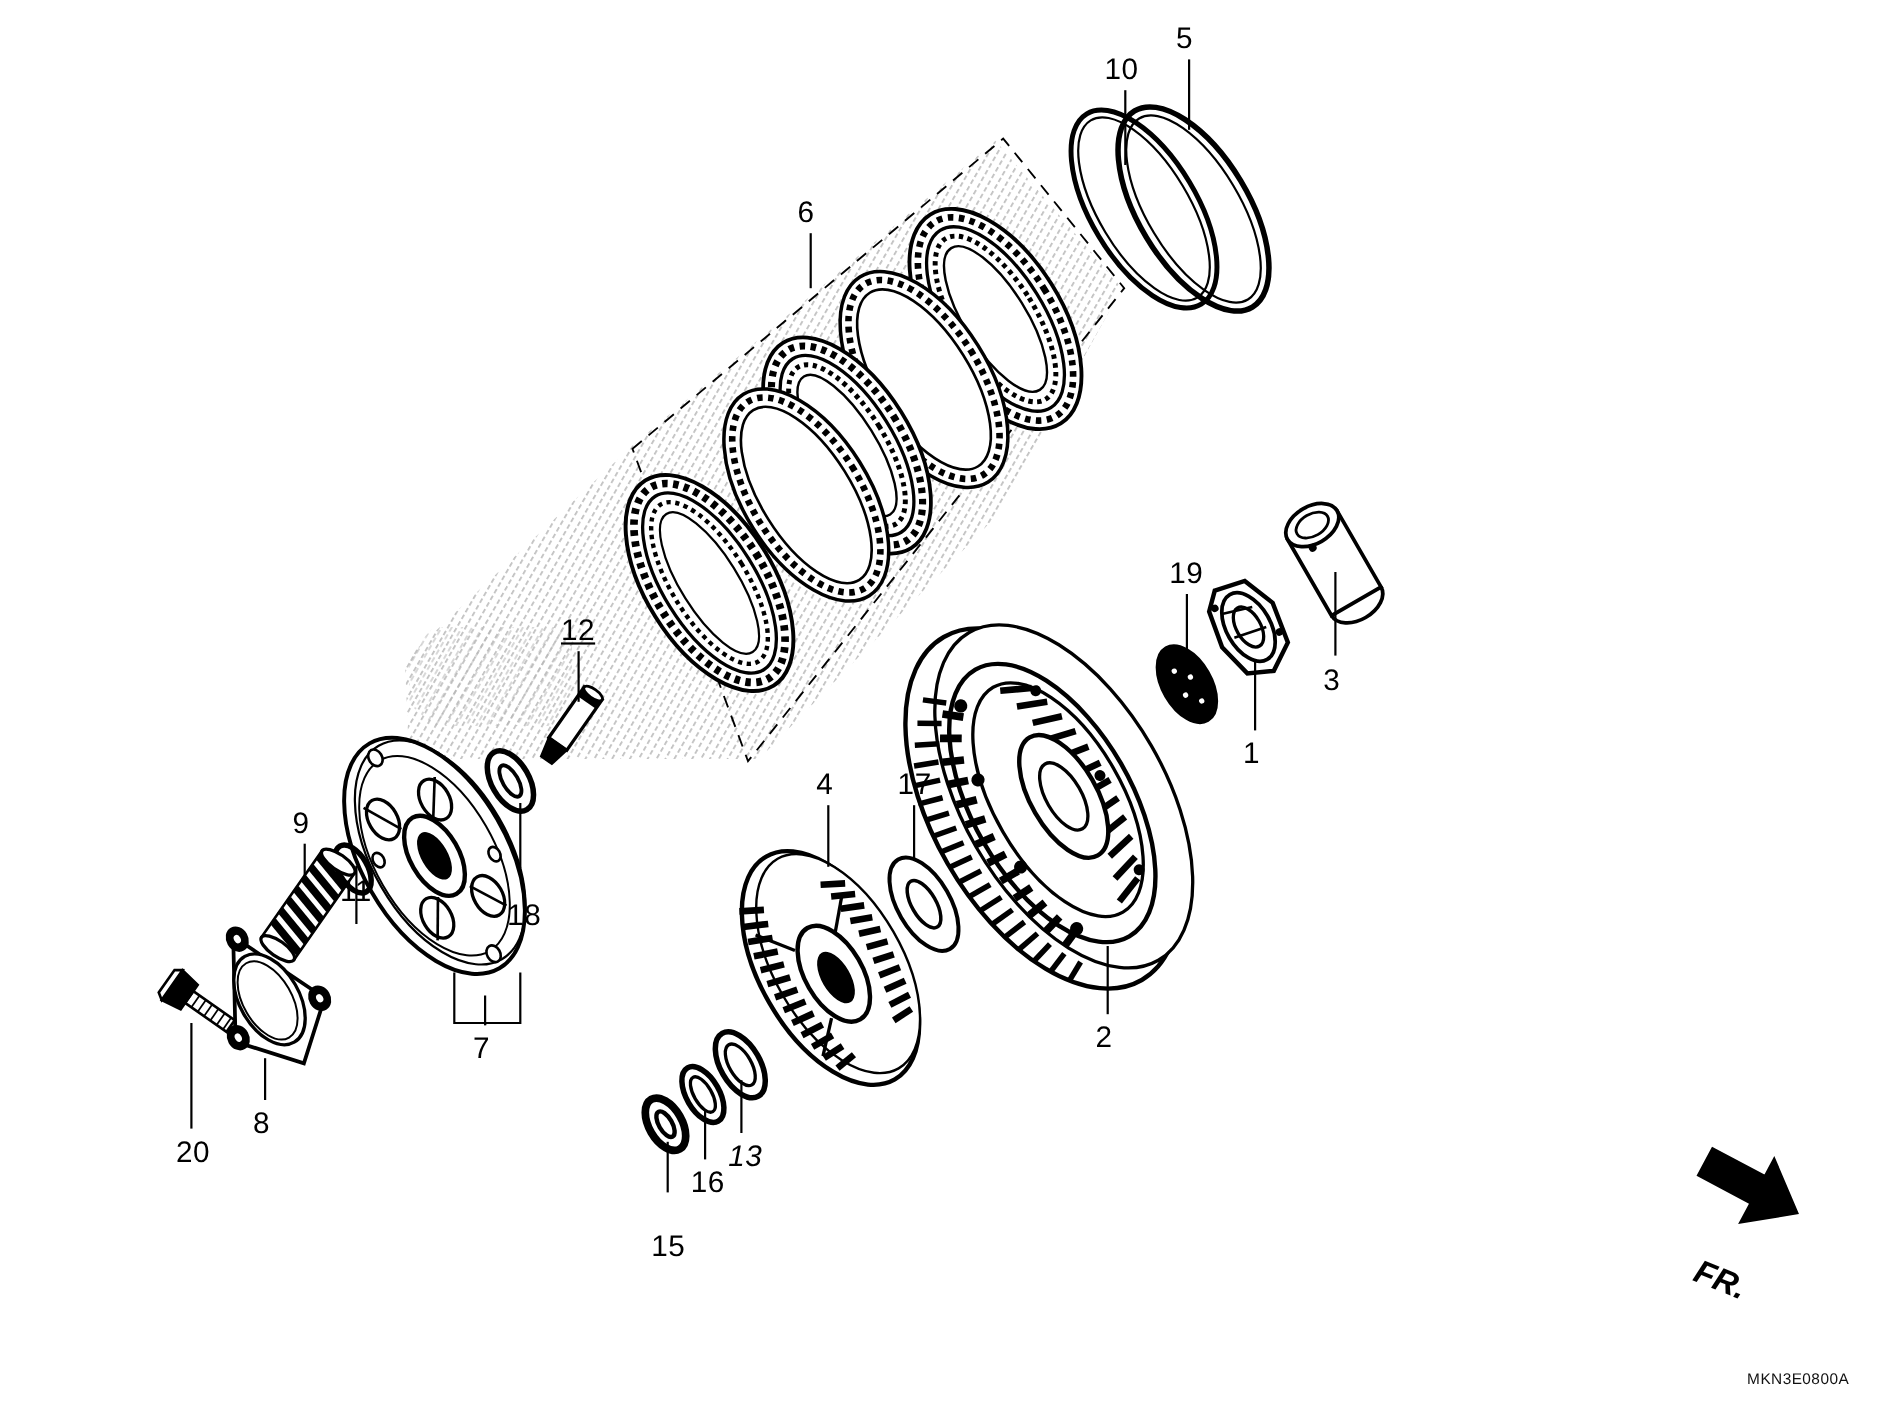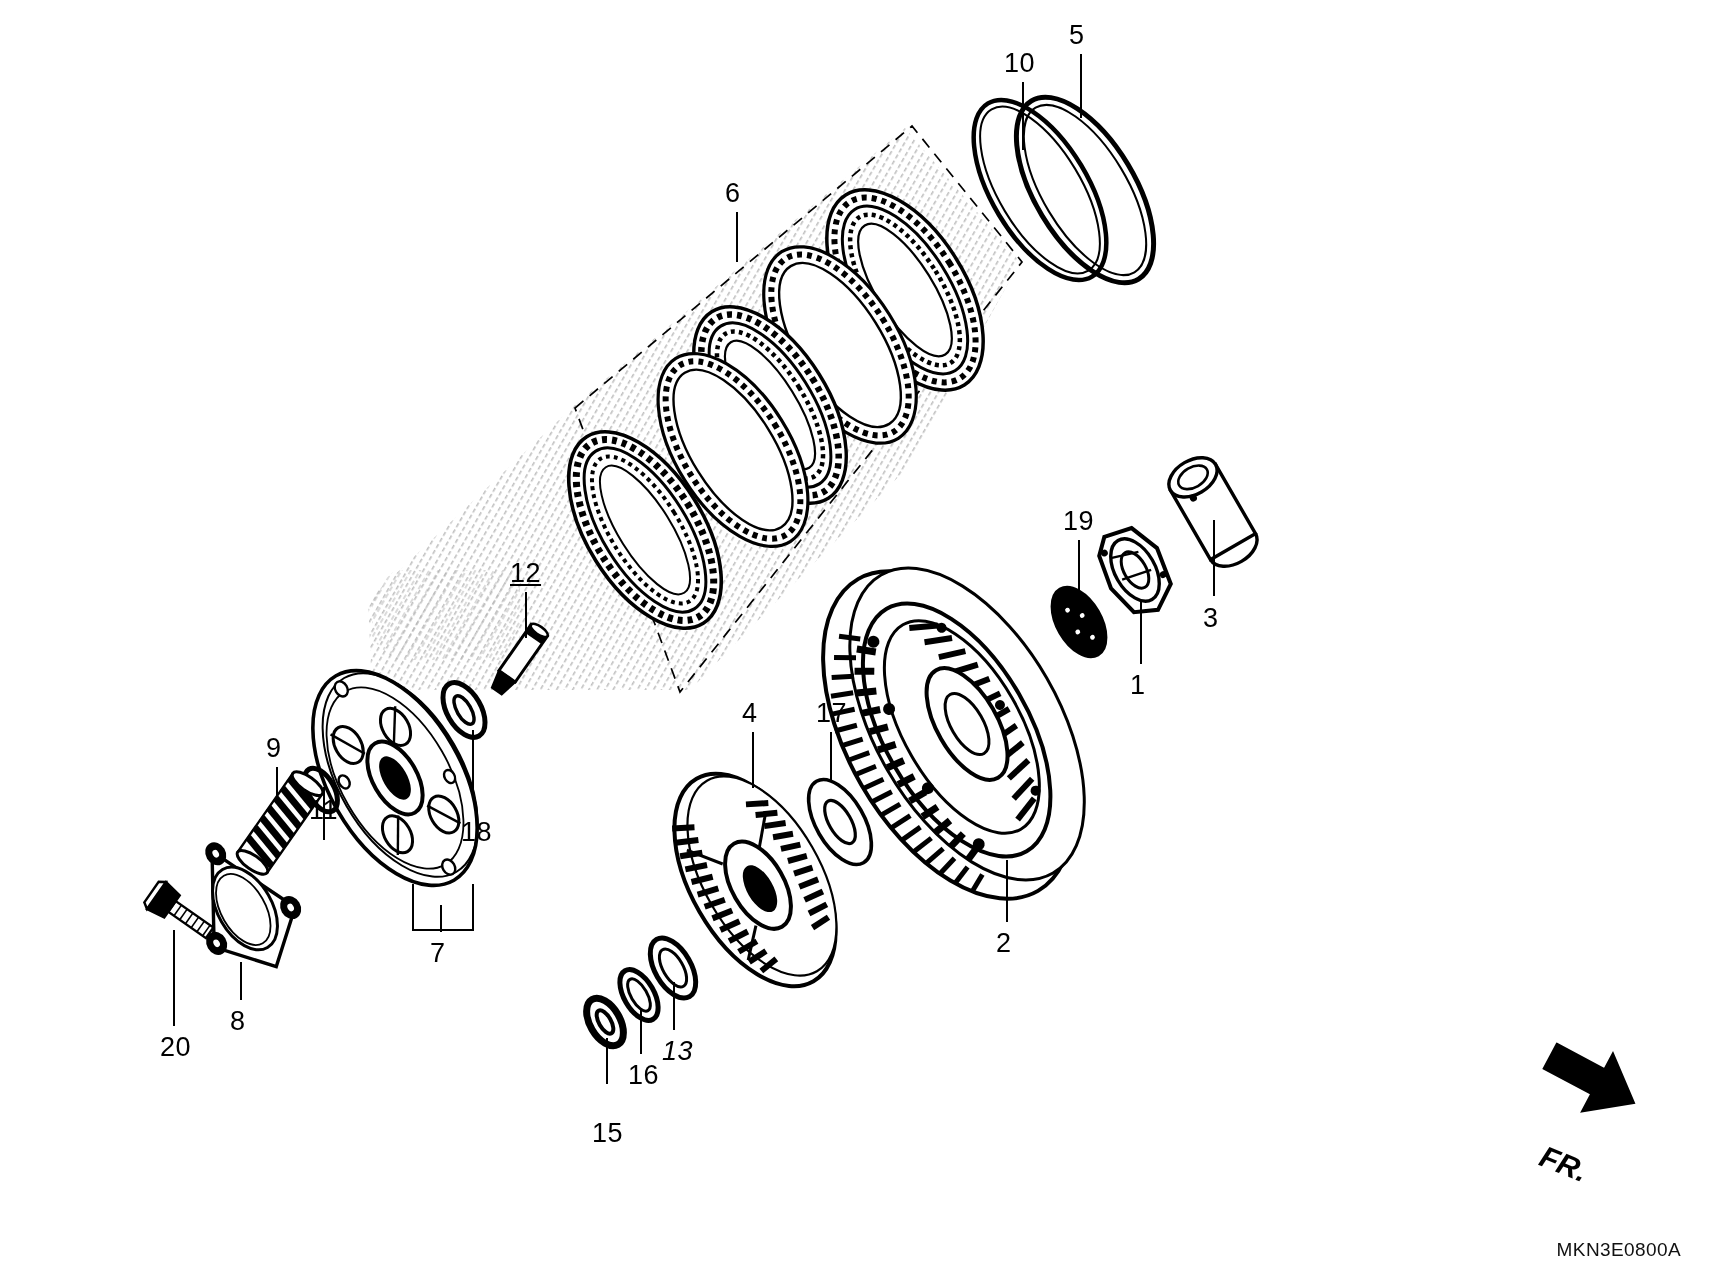--- a/index.html
+++ b/index.html
@@ -15,21 +15,21 @@
     letter-spacing:0.5px;
     line-height:1;
     white-space:nowrap;
     user-select:none;
   }
   #partcode{
     position:absolute;
     right:30px;
     bottom:22px;
     font-family:"Liberation Sans",sans-serif;
-    font-size:19px;
+    font-size:14px;
     letter-spacing:0.4px;
     color:#111;
     white-space:nowrap;
   }
   #frlabel{
     position:absolute;
     right:128px;
     bottom:112px;
     font-family:"Liberation Sans",sans-serif;
     font-size:30px;

